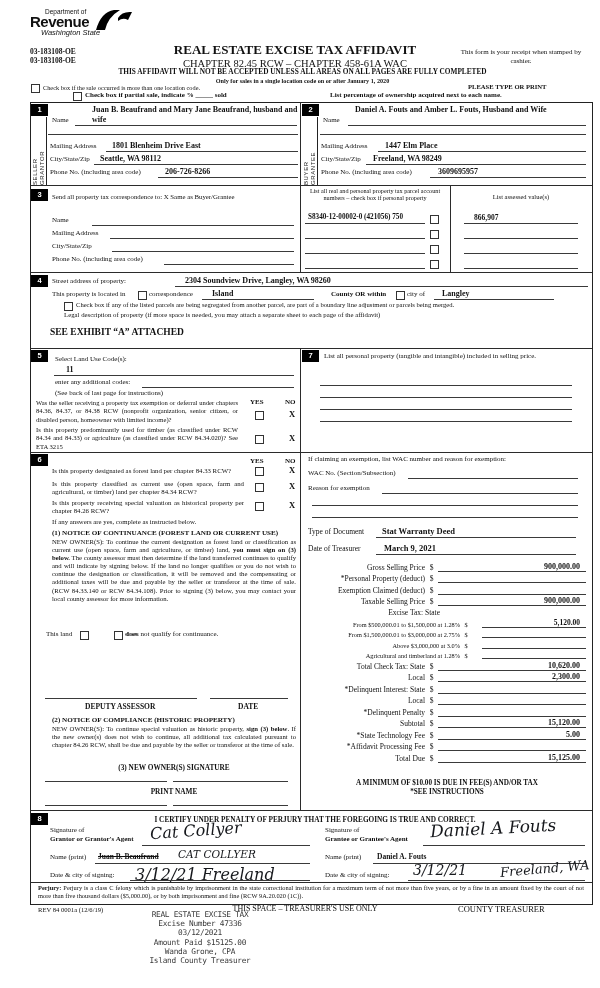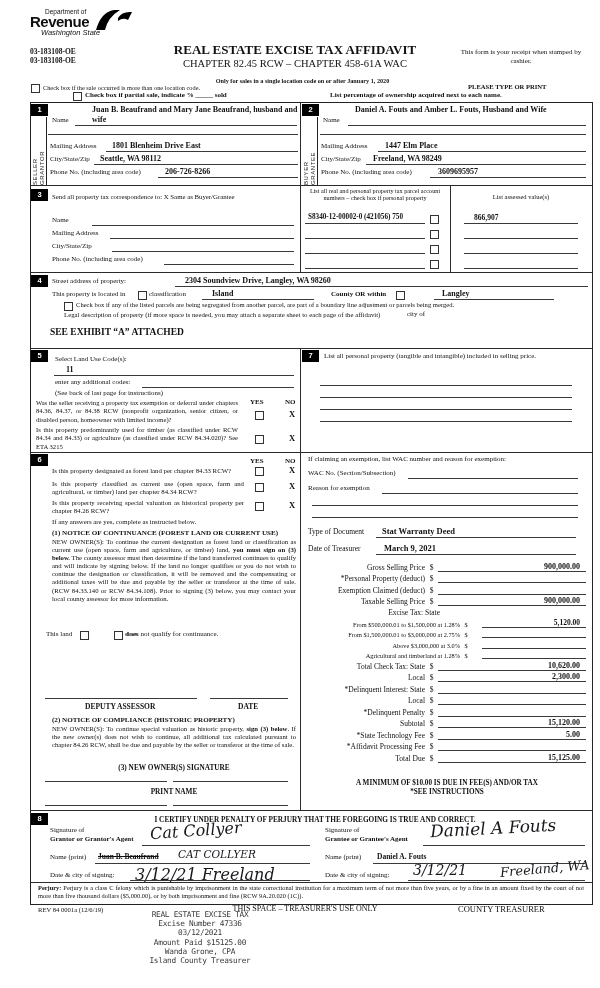--- a/index.html
+++ b/index.html
@@ -54,20 +54,21 @@
   </div>
   <div class="abs b" style="left:30px;top:47px;font-size:7.5px;">03-183108-OE</div>
   <div class="abs b" style="left:30px;top:56px;font-size:7.5px;">03-183108-OE</div>
 
   <div class="abs ctr" style="left:130px;top:42px;width:330px;">
     <div class="b" style="font-size:13px;">REAL ESTATE EXCISE TAX AFFIDAVIT</div>
     <div style="font-size:10.5px;">CHAPTER 82.45 RCW – CHAPTER 458-61A WAC</div>
   </div>
   <div class="abs ctr" style="left:460px;top:48px;width:122px;font-size:7px;line-height:8.5px;">This form is your receipt when stamped by cashier.</div>
 
+  <div class="abs ctr b" style="left:30px;top:67px;width:545px;font-size:7.3px;">THIS AFFIDAVIT WILL NOT BE ACCEPTED UNLESS ALL AREAS ON ALL PAGES ARE FULLY COMPLETED</div>
   <div class="abs ctr b" style="left:30px;top:77px;width:545px;font-size:6.2px;">Only for sales in a single location code on or after January 1, 2020</div>
 
   <span class="cbabs" style="left:31px;top:84px;"></span>
   <div class="abs sm" style="left:43px;top:84px;">Check box if the sale occurred is more than one location code.</div>
   <div class="abs b" style="left:468px;top:83px;font-size:6.6px;">PLEASE TYPE OR PRINT</div>
 
   <span class="cbabs" style="left:73px;top:92px;"></span>
   <div class="abs b" style="left:85px;top:91px;font-size:7px;">Check box if partial sale, indicate % _____ sold</div>
   <div class="abs b" style="left:330px;top:91px;font-size:7px;">List percentage of ownership acquired next to each name.</div>
 
@@ -157,26 +158,26 @@
     <div class="abs ul" style="left:14px;top:83px;width:114px;"></div>
   </div>
 
   <div class="abs" style="left:30px;top:272px;width:562px;height:76px;">
     <div class="numbox" style="left:1px;top:3px;">4</div>
     <div class="abs lbl" style="left:22px;top:5px;">Street address of property:</div>
     <div class="abs val" style="left:155px;top:4px;">2304 Soundview Drive, Langley, WA  98260</div>
     <div class="abs ul" style="left:145px;top:14px;width:413px;"></div>
     <div class="abs lbl" style="left:22px;top:18px;">This property is located in</div>
     <span class="cbabs" style="left:108px;top:19px;"></span>
-    <div class="abs lbl" style="left:119px;top:18px;">classification</div>
+    <div class="abs lbl" style="left:119px;top:18px;">correspondence</div>
     <div class="abs val" style="left:182px;top:17px;">Island</div>
     <div class="abs ul" style="left:172px;top:27px;width:112px;"></div>
     <div class="abs lbl b" style="left:301px;top:18px;">County OR  within</div>
     <span class="cbabs" style="left:366px;top:19px;"></span>
-    <div class="abs lbl" style="left:377px;top:18px;margin-top:20px;">city of</div>
+    <div class="abs lbl" style="left:377px;top:18px;">city of</div>
     <div class="abs val" style="left:412px;top:17px;">Langley</div>
     <div class="abs ul" style="left:404px;top:27px;width:120px;"></div>
     <span class="cbabs" style="left:34px;top:30px;"></span>
     <div class="abs" style="left:46px;top:29px;width:510px;font-size:6.6px;">Check box if any of the listed parcels are being segregated from another parcel, are part of a boundary line adjustment or parcels being merged.</div>
     <div class="abs" style="left:34px;top:39px;width:510px;font-size:6.8px;">Legal description of property (if more space is needed, you may attach a separate sheet to each page of the affidavit)</div>
     <div class="abs b" style="left:20px;top:55px;font-size:9.5px;">SEE EXHIBIT “A” ATTACHED</div>
   </div>
 
   <div class="abs" style="left:30px;top:348px;width:270px;height:104px;">
     <div class="numbox" style="left:1px;top:2px;">5</div>

